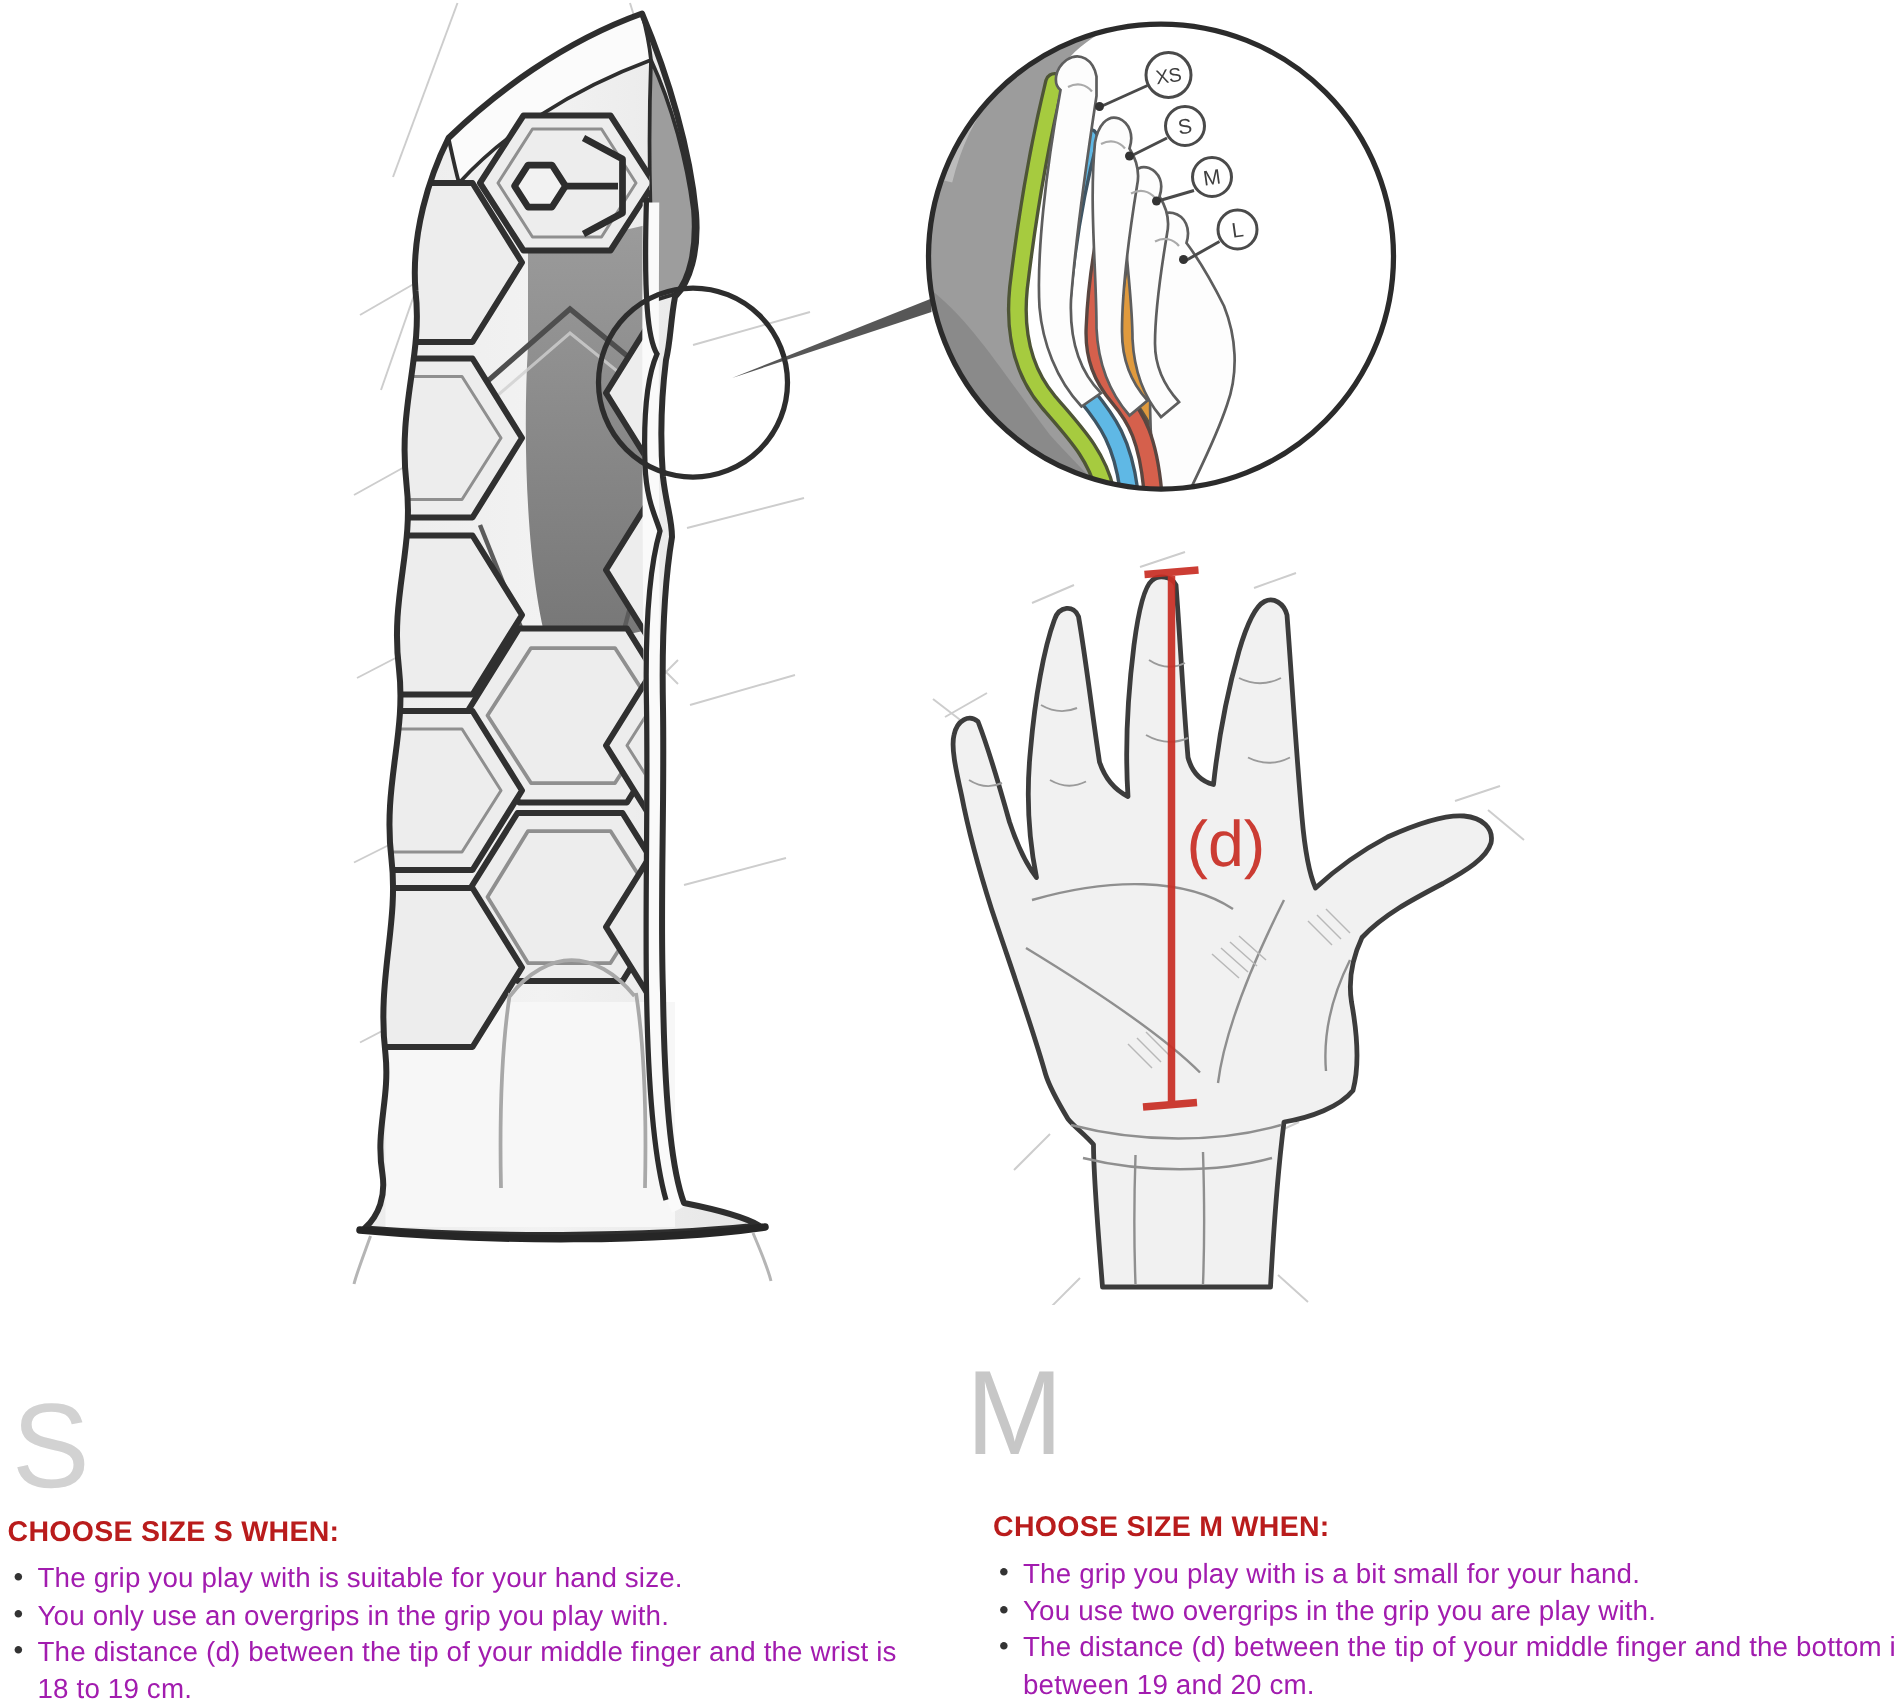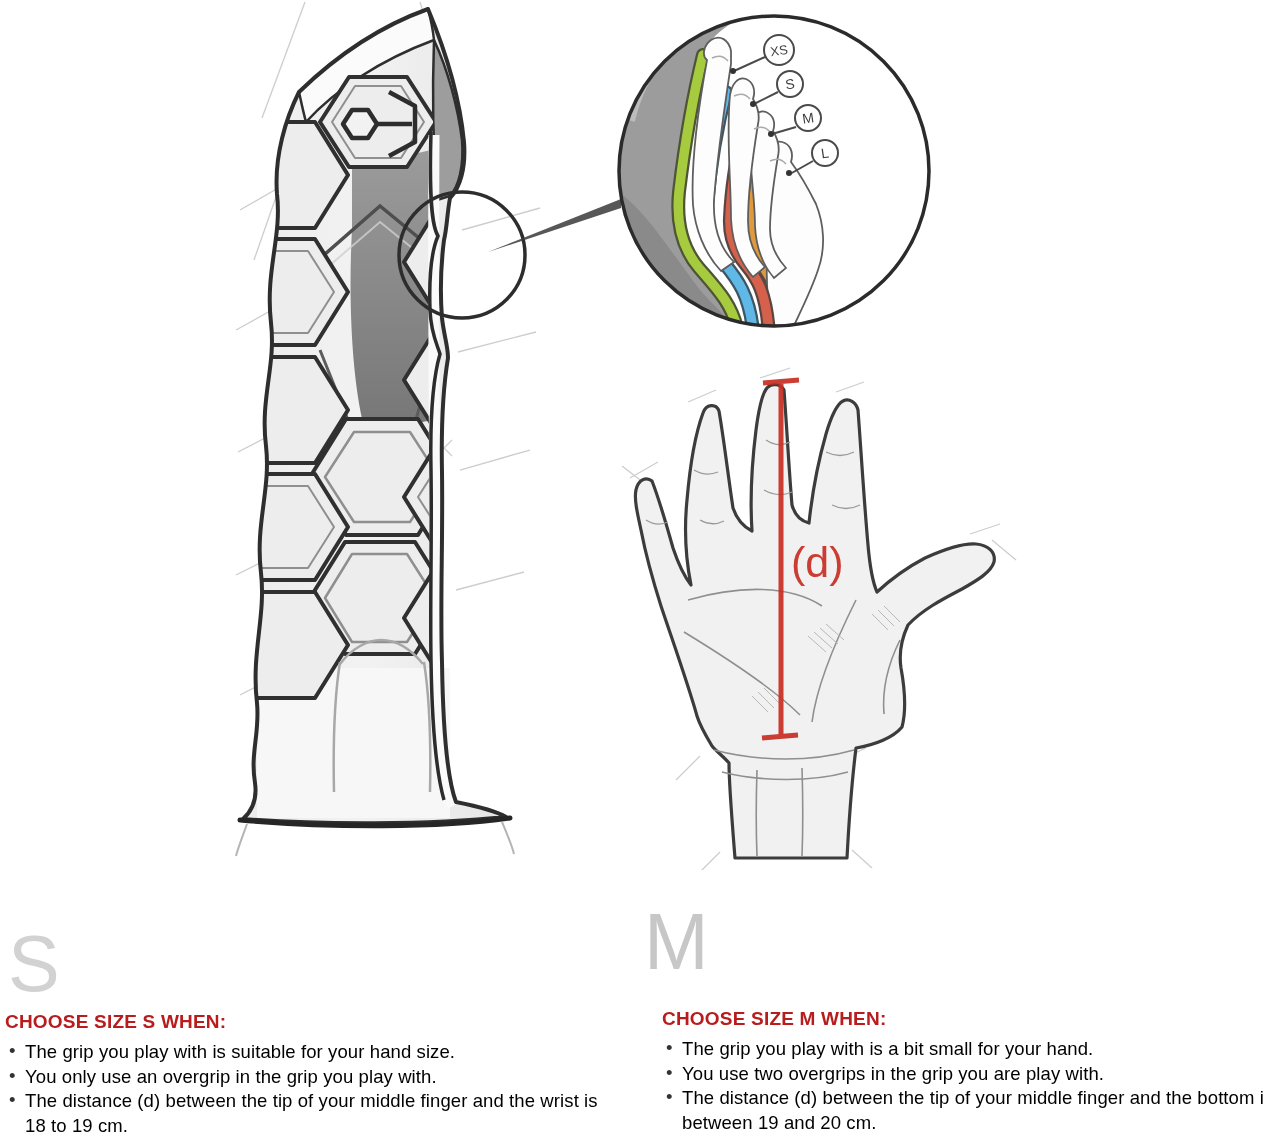--- a/index.html
+++ b/index.html
@@ -2,21 +2,21 @@
 <html><head>
 <meta charset="utf-8">
 <style>
   html,body{margin:0;padding:0;background:#fff;}
   #stage{position:relative;width:1263px;height:1136px;background:#ffffff;overflow:hidden;
          font-family:"Liberation Sans","DejaVu Sans",sans-serif;}
   svg{position:absolute;display:block;}
   .col{position:absolute;color:#333;}
   .col h3{font-size:19px;font-weight:bold;margin:0 0 7px 0;color:#b91c1c;letter-spacing:.2px;}
   .col ul{list-style:none;margin:0;padding:0;}
-  .col li{position:relative;padding-left:20px;font-size:18.5px;line-height:24.6px;letter-spacing:.1px;color:#000000;}
+  .col li{position:relative;padding-left:20px;font-size:18.5px;line-height:24.6px;letter-spacing:.1px;color:#a21caf;}
   .col li::before{content:"\2022";position:absolute;left:4px;top:-1px;color:#333;}
   .big-letter{position:absolute;font-size:80px;line-height:1;transform:scaleX(.97);transform-origin:left top;font-weight:400;}
   .letter-s{color:#d2d2d2;}
   .letter-m{color:#c7c7c7;}
   .sketchline{stroke:#cdcdcd;stroke-width:1.3;fill:none;}
   .hatch{stroke:#b8b8b8;stroke-width:1;fill:none;}
 </style>
 </head>
 <body>
 
@@ -260,21 +260,21 @@
       <path d="M 762,738 L 798,735" stroke-width="5" fill="none" stroke="#c92f25"></path>
       <text x="791" y="577" font-size="43" fill="#c92f25">(d)</text>
     </g>
   </svg>
 
   <div class="big-letter letter-s" style="left:8px;top:924px;">S</div>
   <div class="col" style="left:5px;top:1011px;width:610px;">
     <h3>CHOOSE SIZE S WHEN:</h3>
     <ul>
       <li><span>The grip you play with is suitable for your hand size.</span></li>
-      <li><span>You only use an overgrip in the grip you play with.</span></li>
+      <li><span>You only use an overgrips in the grip you play with.</span></li>
       <li><span>The distance (d) between the tip of your middle finger and the wrist is 18 to 19 cm.</span></li>
     </ul>
   </div>
 
   <div class="big-letter letter-m" style="left:644px;top:902px;">M</div>
   <div class="col" style="left:662px;top:1008px;width:626px;">
     <h3>CHOOSE SIZE M WHEN:</h3>
     <ul>
       <li><span>The grip you play with is a bit small for your hand.</span></li>
       <li><span>You use two overgrips in the grip you are play with.</span></li>

